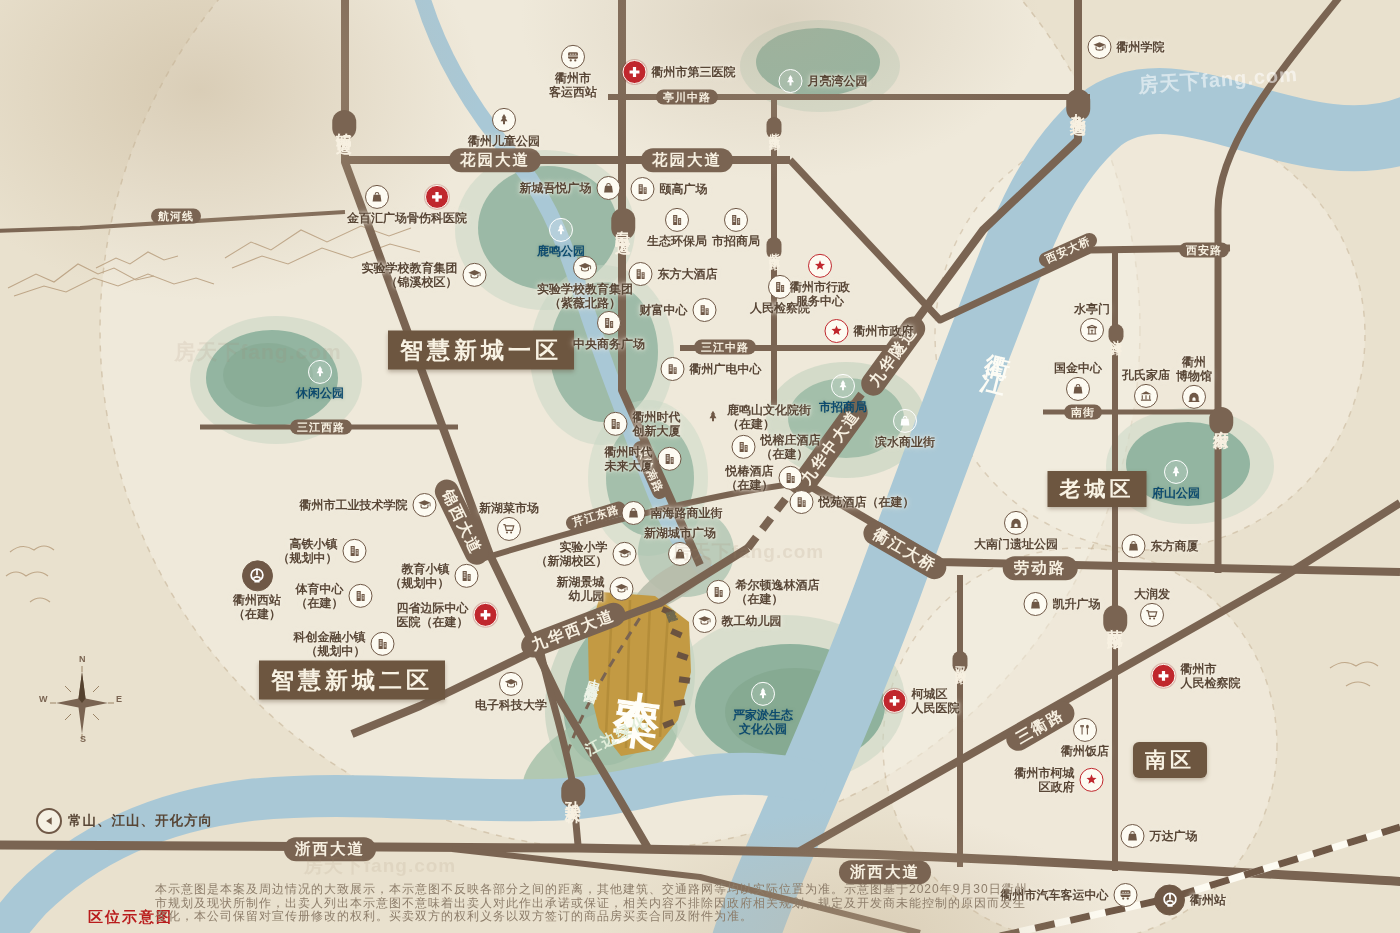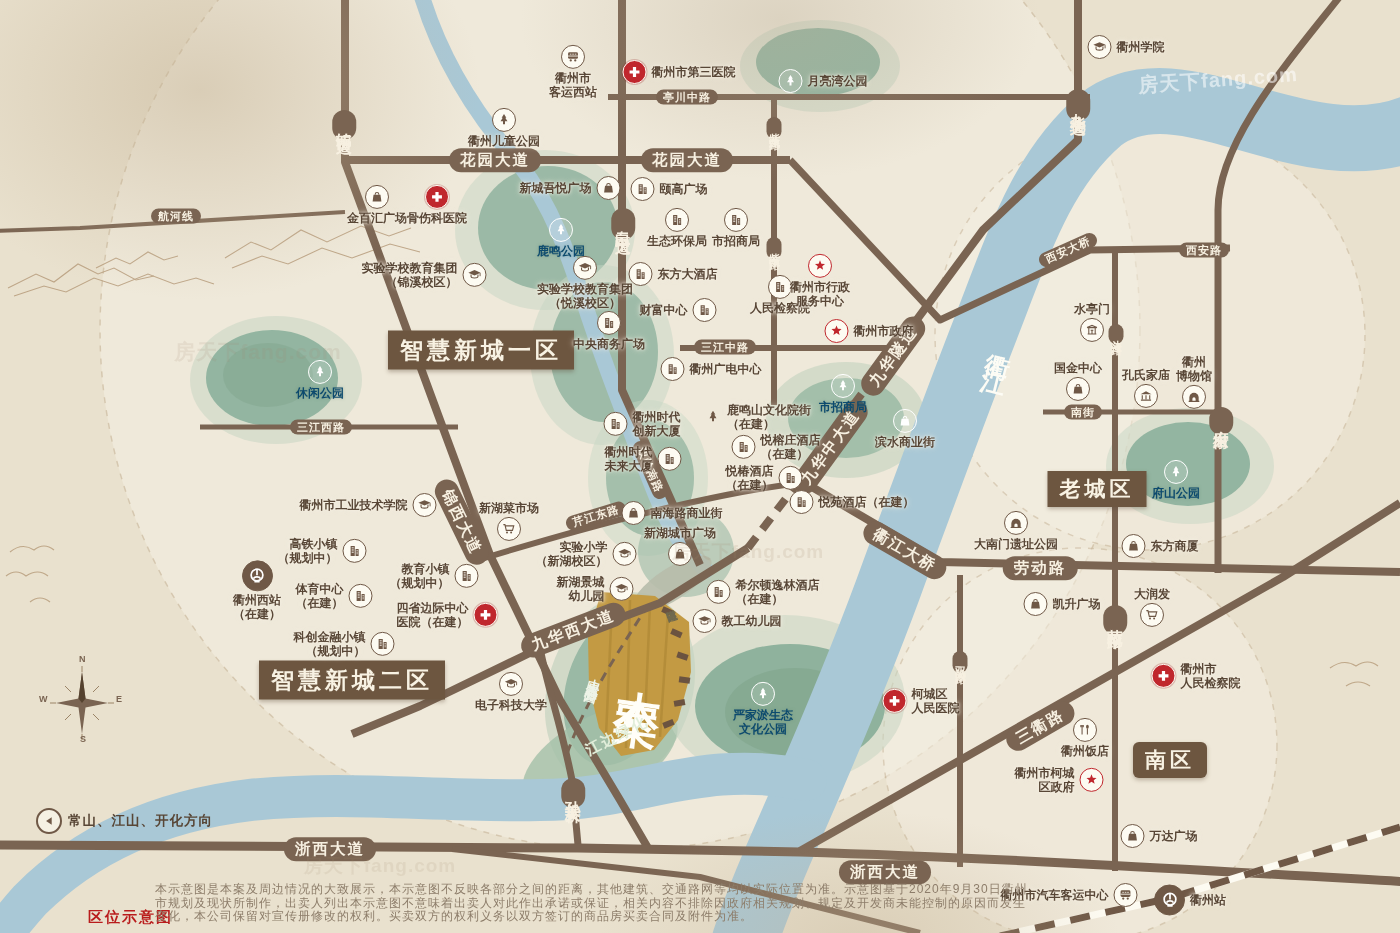--- a/index.html
+++ b/index.html
@@ -389,21 +389,21 @@
       <div class="poi col" style="left: 585px; top: 283px; transform: translate(-50%, -50%);">
         <span class="picon">
           <svg viewBox="0 0 24 24">
             <path d="M12 4.8 2.8 8.8l9.2 4 9.2-4z" fill="currentColor"></path>
             <path d="M6.8 11.4v3.2c0 1.2 2.3 2.1 5.2 2.1s5.2-.9 5.2-2.1v-3.2" fill="none" stroke="currentColor" stroke-width="1.6"></path>
             <path d="M20.4 9.2v4.8" stroke="currentColor" stroke-width="1.4" fill="none"></path>
           </svg>
         </span>
         <div class="plabel">
           <div>实验学校教育集团</div>
-          <div>（悦溪校区）</div>
+          <div>（紫薇北路）</div>
         </div>
       </div>
       <div class="poi col" style="left: 820px; top: 281px; transform: translate(-50%, -50%);">
         <span class="picon star">
           <svg viewBox="0 0 24 24">
             <path d="M12 3.6l2.06 5.1 5.5.37-4.22 3.54 1.35 5.34L12 15l-4.69 2.95 1.35-5.34L4.44 9.07l5.5-.37z" fill="currentColor"></path>
           </svg>
         </span>
         <div class="plabel">
           <div>衢州市行政</div>

